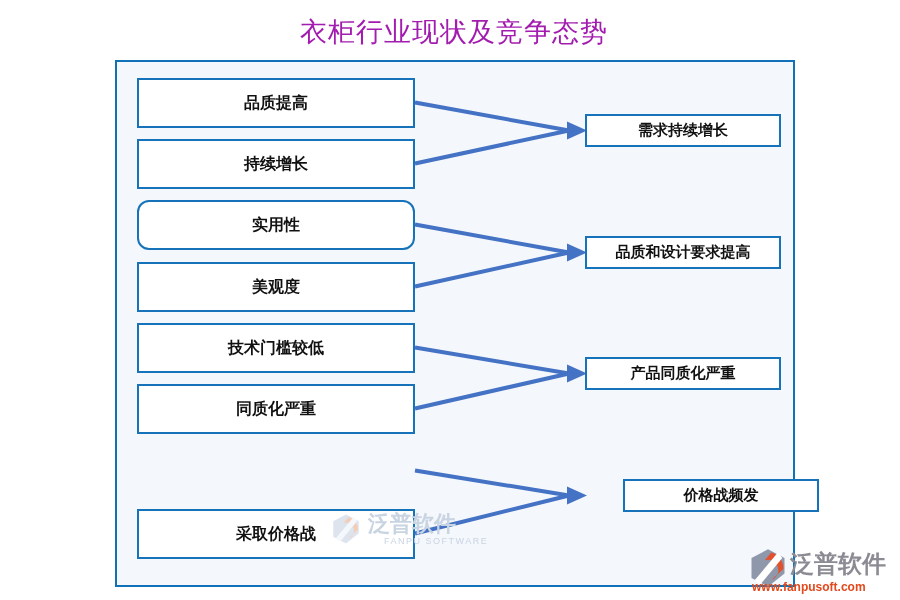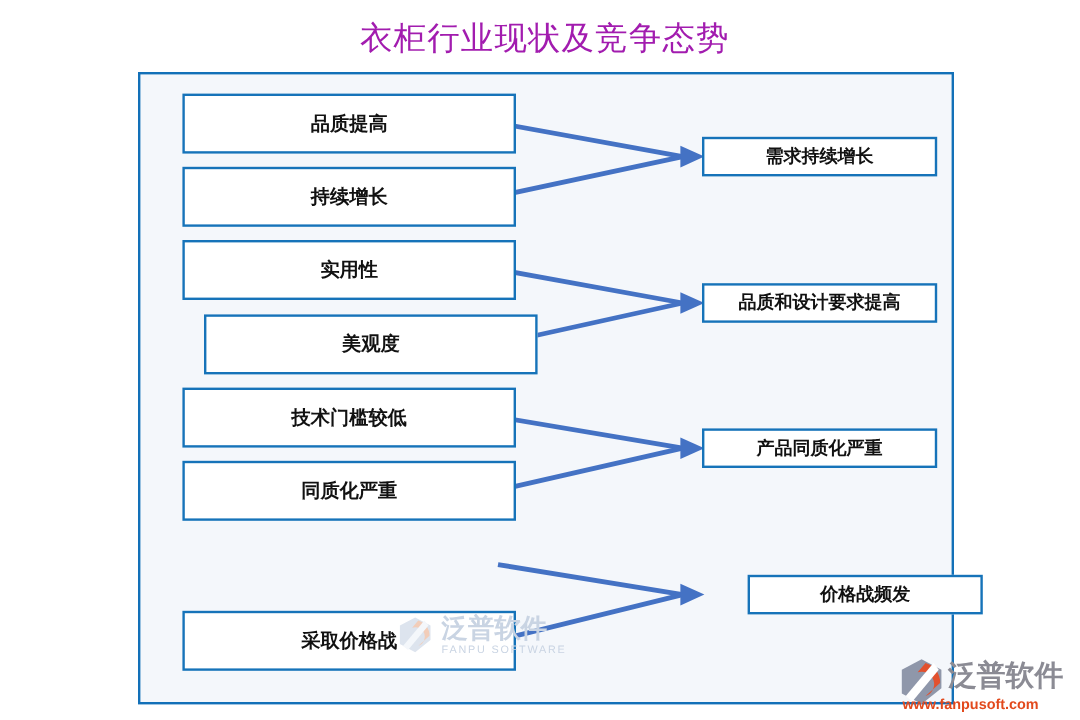--- a/index.html
+++ b/index.html
@@ -7,30 +7,30 @@
         font-family:"Liberation Sans",sans-serif;}
   .title{position:absolute;left:0;top:10px;width:900px;margin:4px;text-align:center;
          font-family:"Liberation Serif","DejaVu Serif",serif;font-weight:500;
          font-size:27px;color:#a21caf;letter-spacing:1px;}
   .canvas{position:absolute;left:115px;top:60px;width:680px;height:527px;
           background:#f4f7fb;border:2px solid #1270b8;box-sizing:border-box;}
   .arrows{position:absolute;left:0;top:0;width:680px;height:527px;}
   .nodebox{position:absolute;background:#ffffff;border:2px solid #1673b9;box-sizing:border-box;
            display:flex;align-items:center;justify-content:center;
            font-weight:bold;color:#111111;z-index:2;}
-  .leftbox{left:35px;width:278px;height:50px;font-size:16px;text-align:right;}
+  .leftbox{left:20px;width:278px;height:50px;font-size:16px;text-align:right;}
   .rightbox{left:468px;width:196px;height:33px;font-size:15px;}
-  .lb0{top:16px;} .lb1{top:77px;} .lb2{top:138px;} .lb3{top:200px;margin-left:18px;}
+  .lb0{top:16px;} .lb1{top:77px;} .lb2{top:138px;border-radius:12px;} .lb3{top:200px;}
   .lb4{top:261px;} .lb5{top:322px;} .lb6{top:384px;} .lb7{top:447px;}
   .rb0{top:52px;text-align:center;} .rb1{top:174px;} .rb2{top:295px;font-family:Liberation Serif, serif;} .rb3{top:417px;margin-left:38px;}
   .watermark{position:absolute;left:212px;top:450px;display:flex;align-items:center;
              gap:5px;z-index:3;pointer-events:none;}
   .wm-text{display:flex;flex-direction:column;line-height:1;}
   .wm-name{font-size:22px;font-weight:bold;color:#c9d4e3;}
-  .wm-sub{font-size:9px;color:#c9d4e3;letter-spacing:1.5px;margin-top:2px;}
+  .wm-sub{font-size:9px;color:#c9d4e3;letter-spacing:1.5px;margin-top:2px;margin-left:16px;}
   .footer-logo{position:absolute;left:746px;top:546px;width:150px;height:50px;z-index:4;}
   .fl-row{display:flex;align-items:flex-start;}
   .fl-name{font-size:24px;font-weight:bold;color:#8b8b94;line-height:1;margin-top:6px;}
   .fl-url{position:absolute;left:6px;top:34px;font-size:12px;font-weight:bold;color:#e2491c;}
 </style>
 </head>
 <body>
 
 <div class="page">
 

